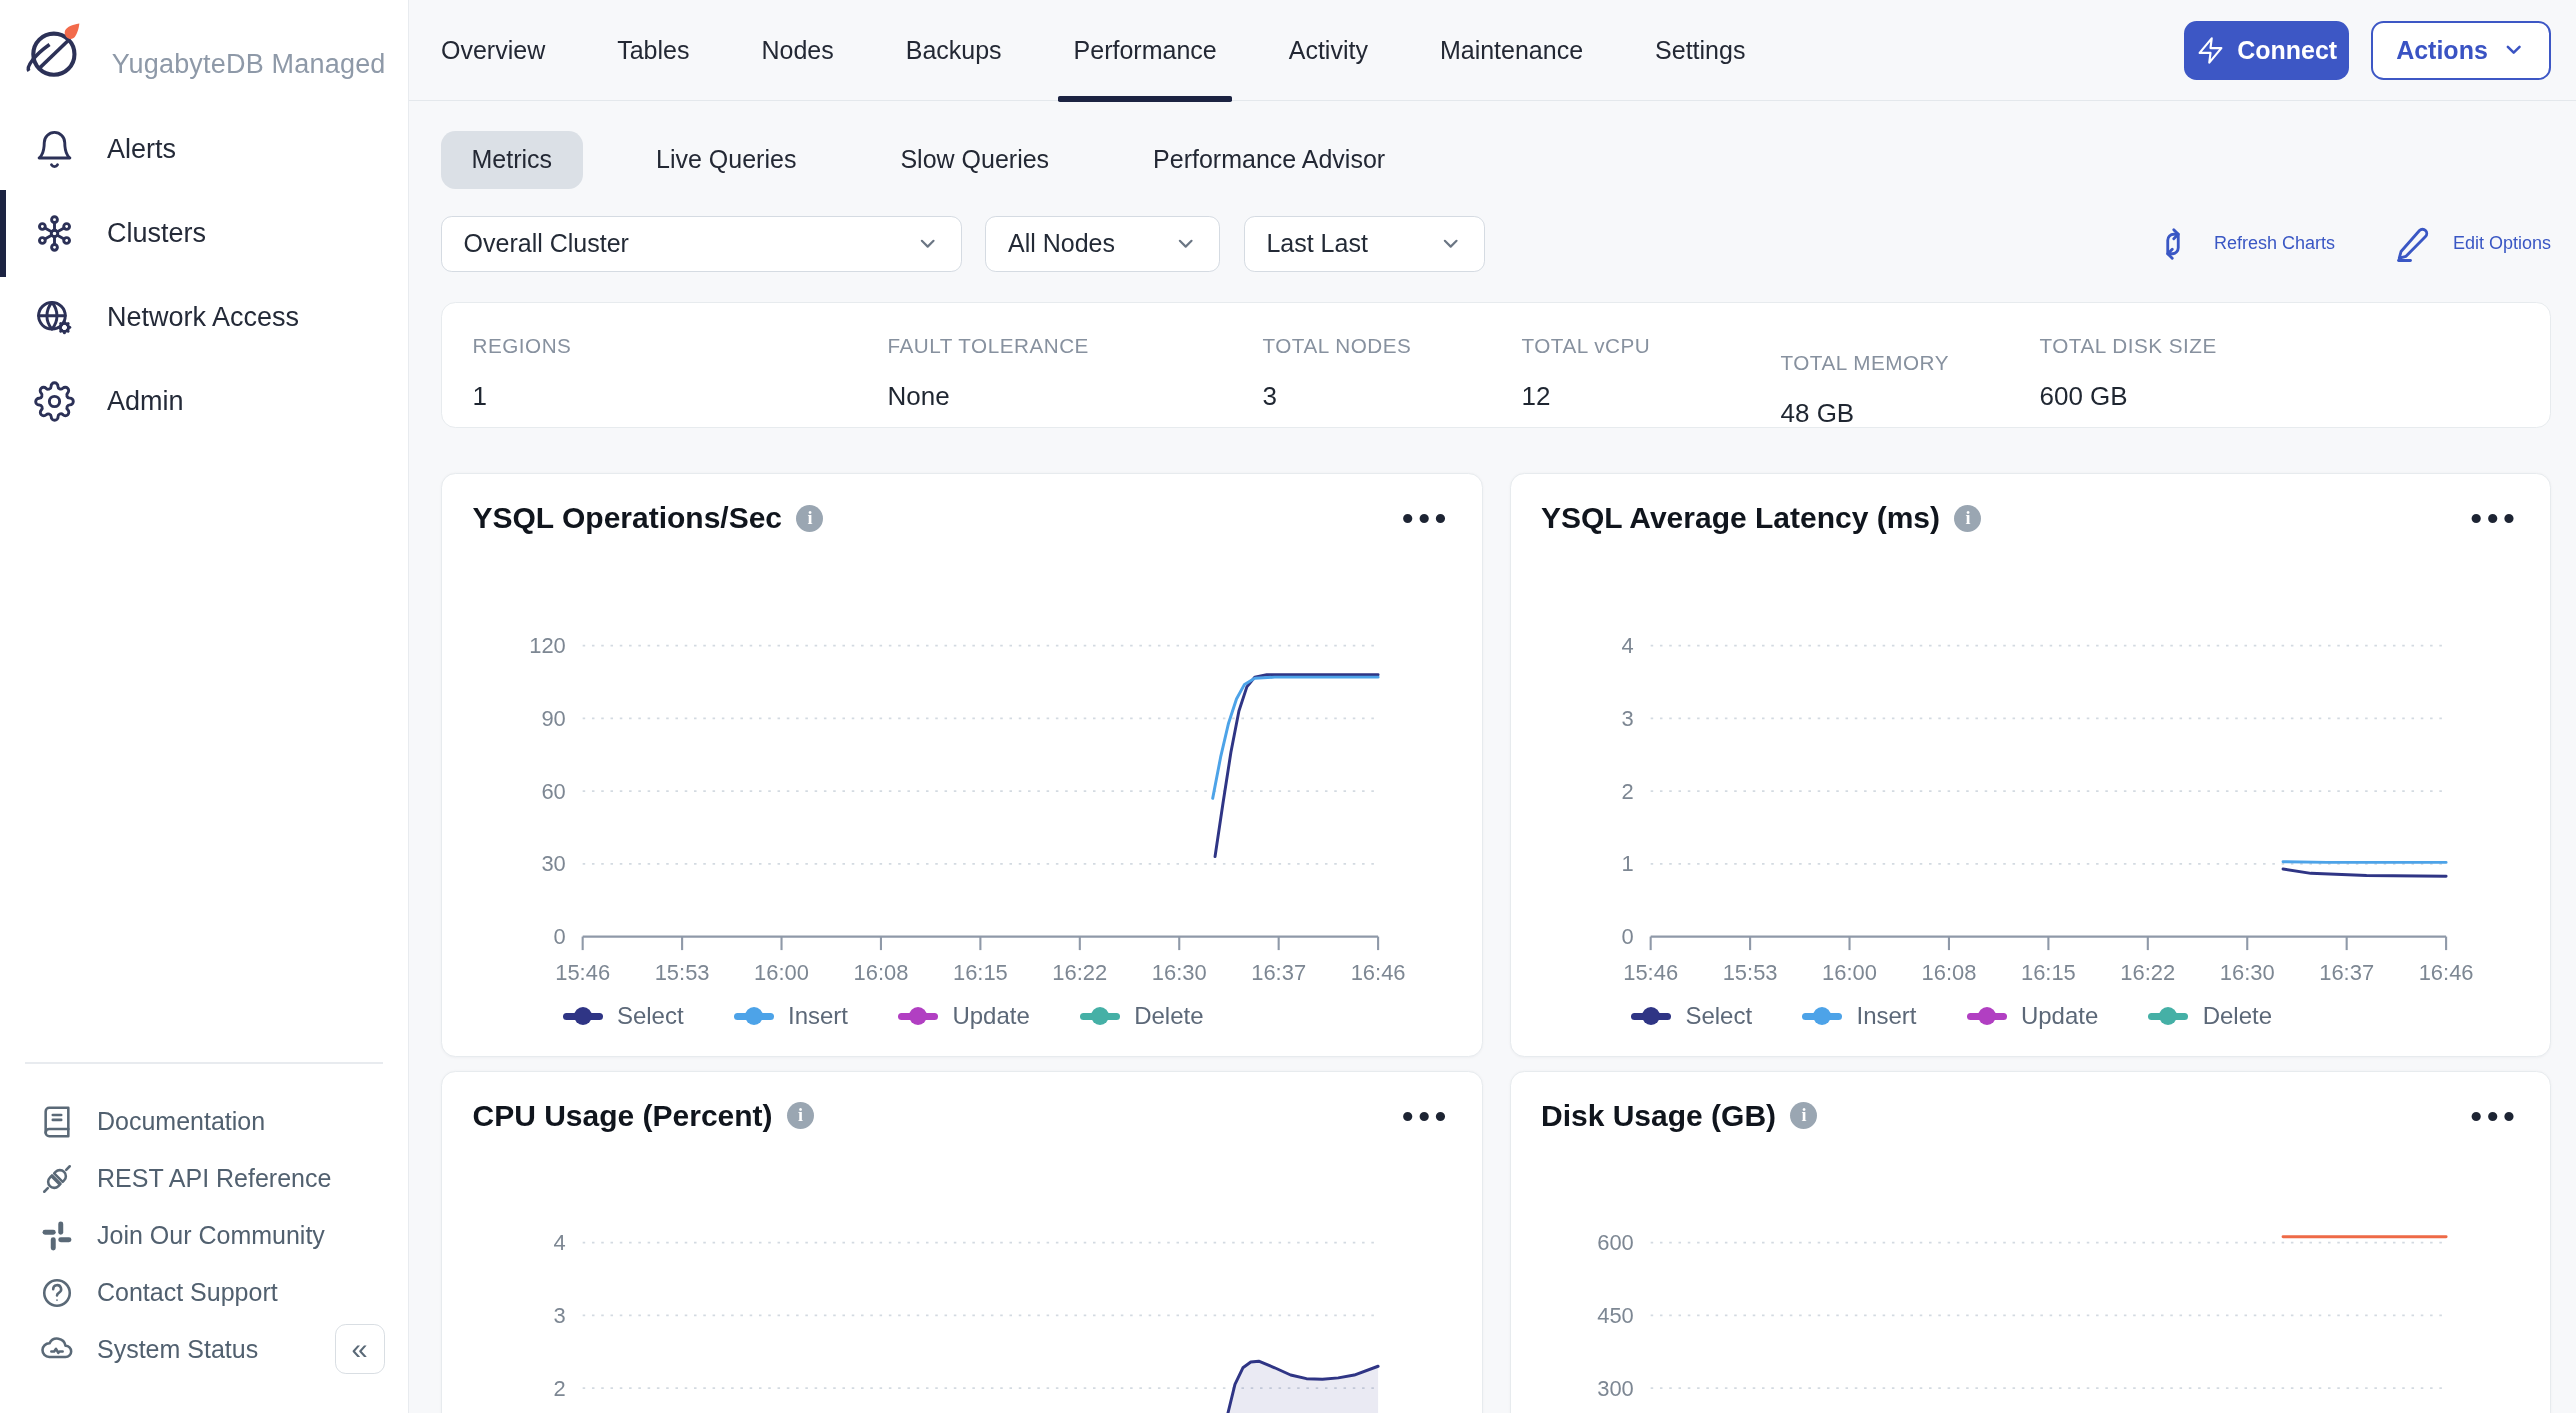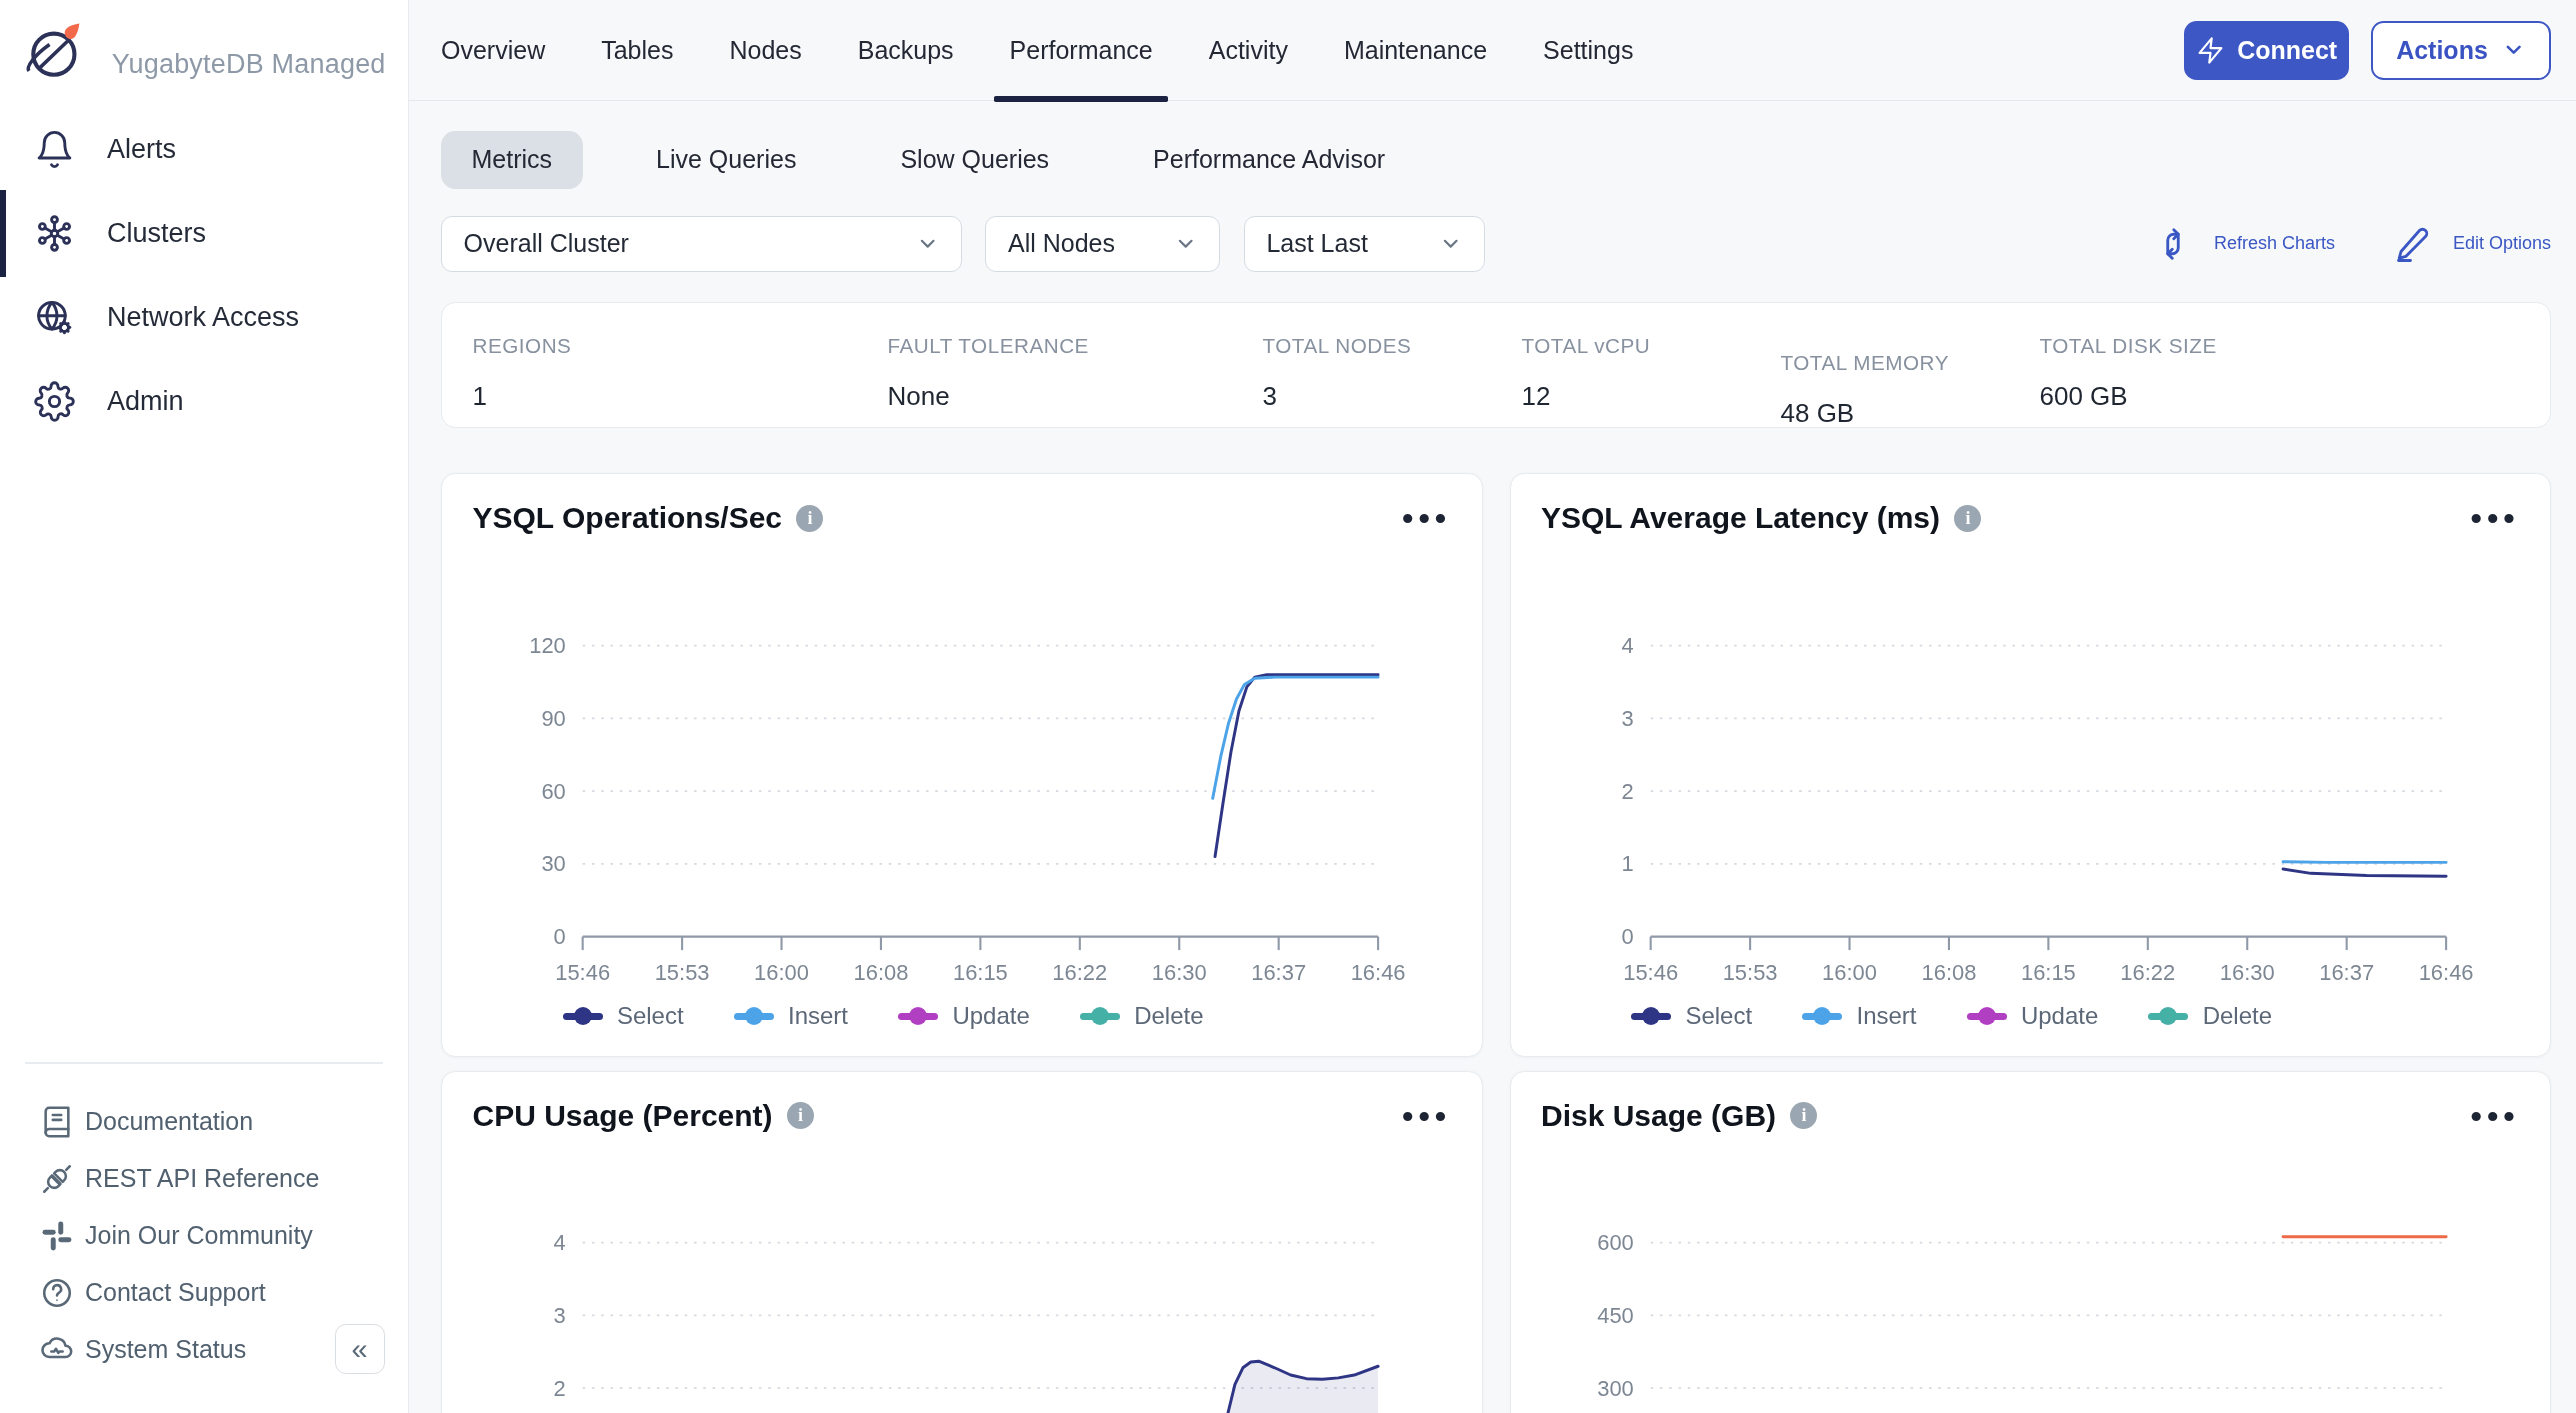--- a/index.html
+++ b/index.html
@@ -24,37 +24,37 @@
     position:relative; display:flex; align-items:center; gap:32px;
     height:84px; padding-left:34px; cursor:pointer;
   }
   .side-item svg{ width:41px; height:41px; stroke:#2c3157; fill:none; stroke-width:1.7; stroke-linecap:round; stroke-linejoin:round; }
   .side-item .lbl{ font-size:27px; color:#242a38; }
   .side-item.active::before{
     content:''; position:absolute; left:0; top:-1.8px; bottom:-1.8px; width:6.3px; background:#1c2342;
   }
   .side-footer{ margin-top:auto; padding-bottom:36px; position:relative; }
   .side-footer .divider{ height:1.8px; background:#e8ebef; margin:0 25px 29px 25px; }
-  .foot-item{ display:flex; align-items:center; gap:11px; height:57px; padding-left:40px; cursor:pointer; }
+  .foot-item{ display:flex; align-items:center; gap:23px; height:57px; padding-left:40px; cursor:pointer; }
   .foot-item svg{ width:34px; height:34px; stroke:#5a6977; fill:none; stroke-width:1.8; stroke-linecap:round; stroke-linejoin:round; }
   .foot-item .lbl{ font-size:25px; color:#51606f; }
   .collapse-btn{
     position:absolute; right:23.4px; bottom:40px; width:50px; height:50px;
     border:1.8px solid #d9dee3; border-radius:10.8px; background:#fff;
     display:flex; align-items:center; justify-content:center; cursor:pointer;
     font-size:29px; color:#5a6977;
   }
   
   .main{ position:absolute; left:409px; top:0; right:0; height:1414px; }
   
   .topnav{
     height:101px; border-bottom:1.8px solid #e4e8ec;
     display:flex; align-items:center; padding:0 25px 0 32px;
   }
-  .tabs{ display:flex; gap:56px; height:100%; }
+  .tabs{ display:flex; gap:72px; height:100%; }
   .tab{ display:flex; align-items:center; position:relative; font-size:25px; color:#232834; cursor:pointer; white-space:nowrap; }
   .tab.active::after{
     content:''; position:absolute; left:-15.3px; right:-15.3px; bottom:-1.8px; height:6.3px; background:#1c2342; border-radius:1.8px;
   }
   .nav-actions{ margin-left:auto; display:flex; gap:21.6px; align-items:center; }
   .btn-connect{
     display:flex; align-items:center; gap:12.6px; height:59px; padding:0 12px;
     background:#3d57c5; color:#fff; font-size:25px; font-weight:bold;
     border:none; border-radius:12.6px; cursor:pointer;
   }

